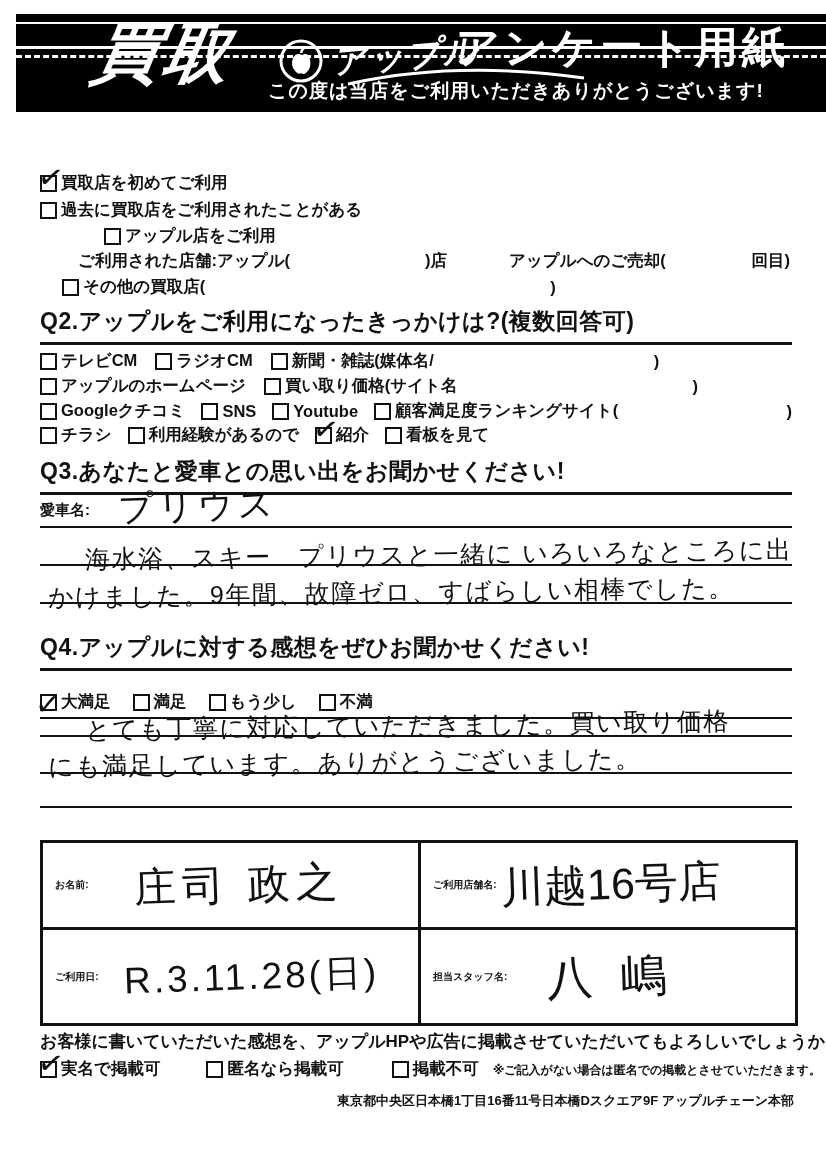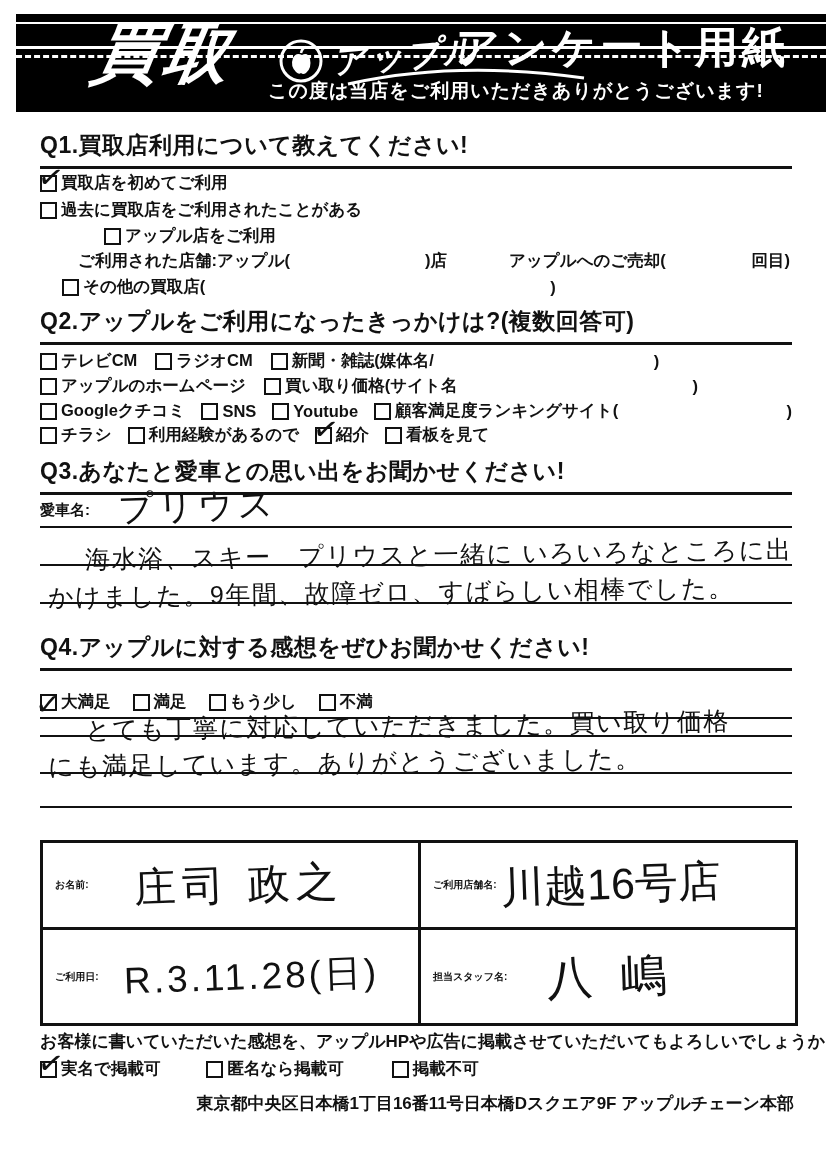--- a/index.html
+++ b/index.html
@@ -44,21 +44,21 @@
   .itcell.bR{border-right:3px solid #111;}
   .itcell.bB{border-bottom:3px solid #111;}
   .itlabel{font-size:10px;font-weight:bold;flex:none;}
   .itvalue{transform:rotate(-2deg);}
   
   .foot-q{position:absolute;top:1030px;left:40px;font-size:17px;font-weight:bold;white-space:nowrap;}
   .foot-row{position:absolute;top:1058px;left:40px;display:flex;align-items:center;
             font-size:16.5px;font-weight:bold;white-space:nowrap;}
   .foot-note{font-size:12px;font-weight:bold;padding-top:3px;}
   .address{position:absolute;top:1092px;left:40px;width:754px;text-align:right;
-           font-size:17px;font-weight:bold;}
+           font-size:13px;font-weight:bold;}
 </style>
 </head>
 <body>
 
 <div class="page">
 
   <div class="banner">
     <div class="bline thin"></div>
     <div class="bline solid"></div>
     <div class="bline dash"></div>
@@ -73,21 +73,20 @@
     <div class="txt apple-script">アップル</div>
     <div class="swoosh">
       <svg width="240" height="22" viewBox="0 0 240 22">
         <path d="M2 18 Q110 -6 238 12" fill="none" stroke="#fff" stroke-width="3"></path>
       </svg>
     </div>
     <div class="txt banner-title">アンケート用紙</div>
     <div class="txt banner-sub">この度は当店をご利用いただきありがとうございます!</div>
   </div>
 
-  <div class="sec-heading" style="top:130px;">Q1.買取店利用について教えてください!</div>
   <div class="opt-row" style="top:172px;">
     <span class="cb checked"></span>
     <span>買取店を初めてご利用</span>
   </div>
   <div class="opt-row" style="top:199px;">
     <span class="cb"></span>
     <span>過去に買取店をご利用されたことがある</span>
   </div>
   <div class="opt-row" style="top:225px;left:62px;margin-left:42px;">
     <span class="cb"></span>
@@ -219,16 +218,17 @@
   <div class="foot-row">
     <span class="cb checked"></span>
     <span>実名で掲載可</span>
     <span class="spacer" style="width:46px;"></span>
     <span class="cb"></span>
     <span>匿名なら掲載可</span>
     <span class="spacer" style="width:48px;"></span>
     <span class="cb"></span>
     <span>掲載不可</span>
     <span class="spacer" style="width:14px;"></span>
+    <span class="foot-note">※ご記入がない場合は匿名での掲載とさせていただきます。</span>
   </div>
   <div class="address">東京都中央区日本橋1丁目16番11号日本橋Dスクエア9F アップルチェーン本部</div>
 
 </div>
 
 </body></html>

